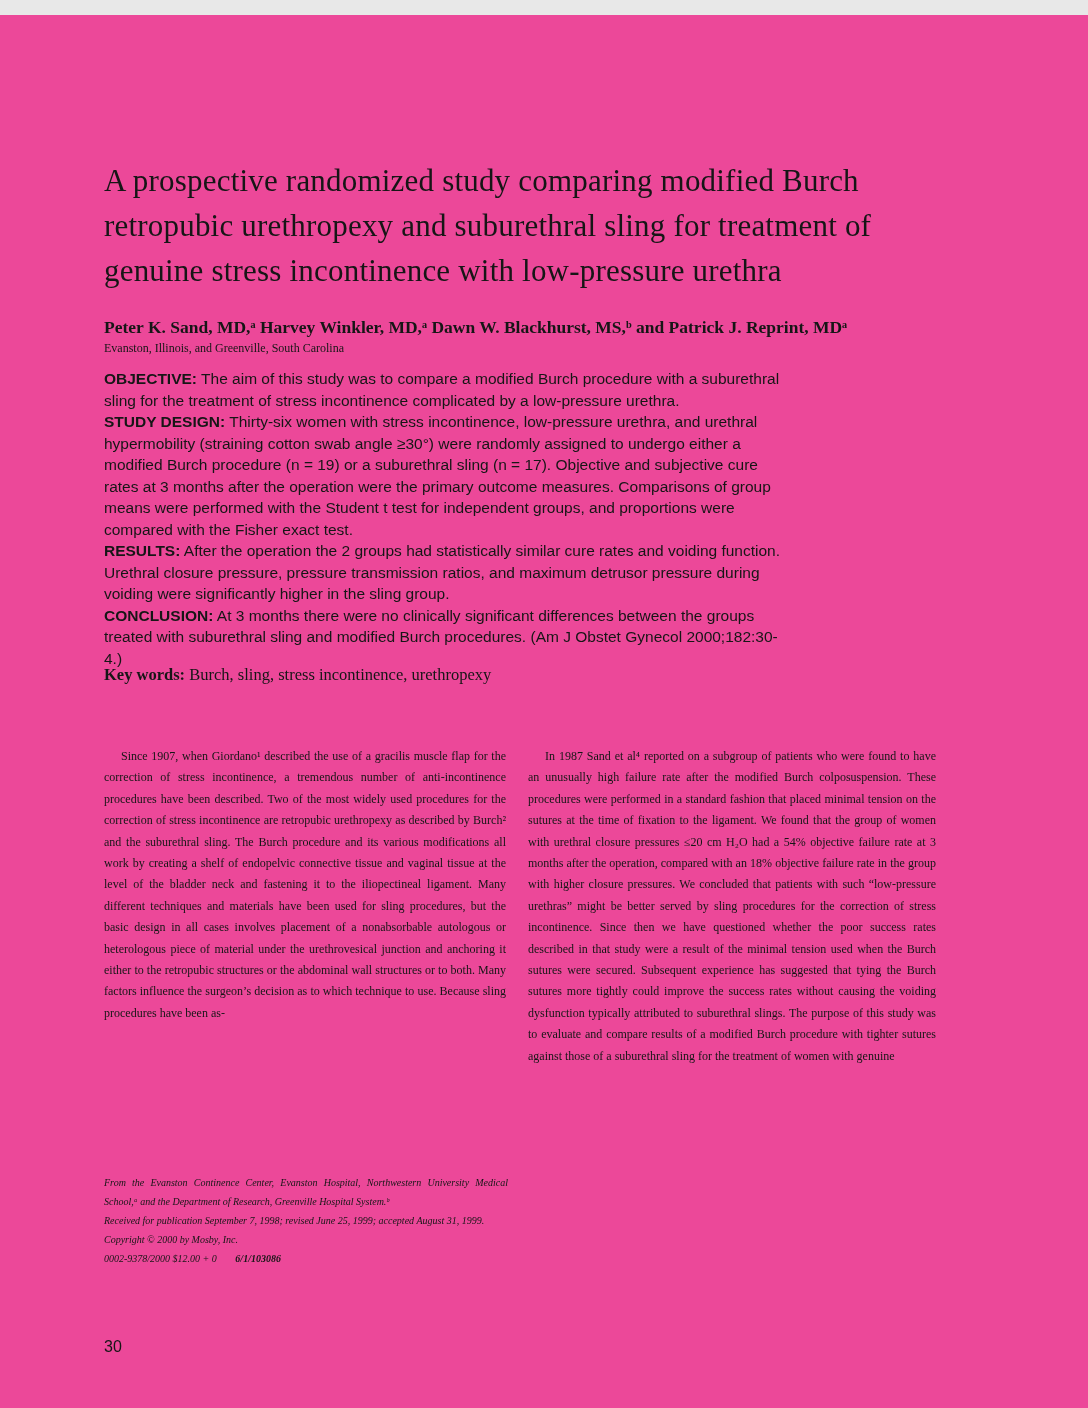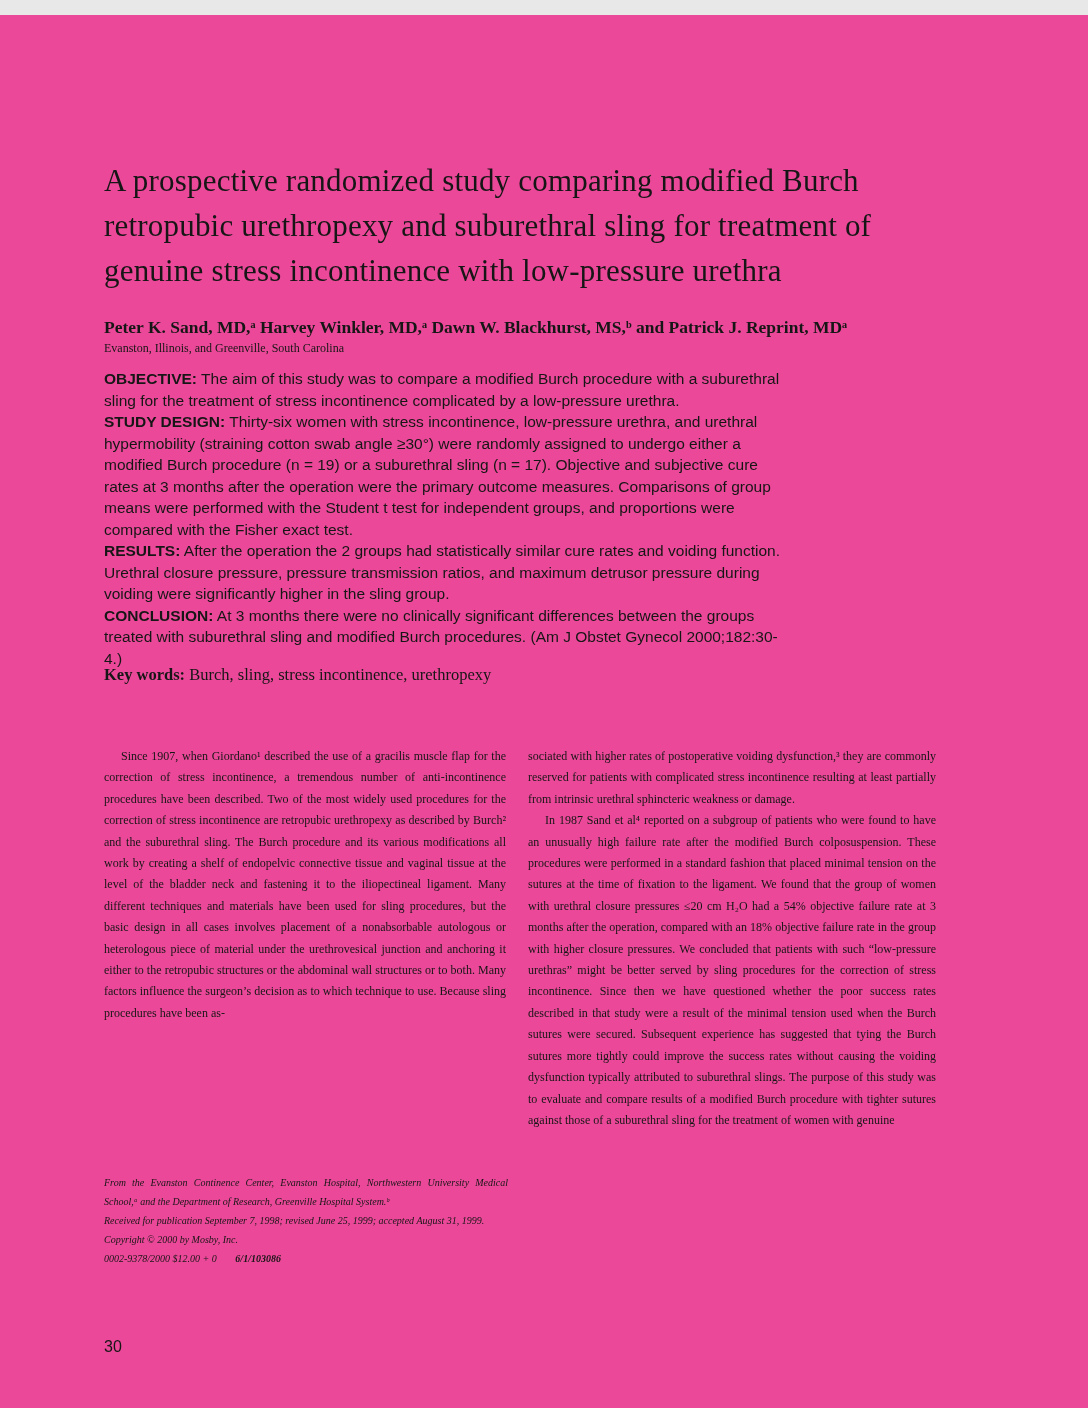--- a/index.html
+++ b/index.html
@@ -99,21 +99,20 @@
   <p class="keywords">
     <span class="kw-label">Key words:</span>
     <span>Burch, sling, stress incontinence, urethropexy</span>
   </p>
 
   <div class="columns">
     <div class="col-left">
       <p class="indent">Since 1907, when Giordano¹ described the use of a gracilis muscle flap for the correction of stress incontinence, a tremendous number of anti-incontinence procedures have been described. Two of the most widely used procedures for the correction of stress incontinence are retropubic urethropexy as described by Burch² and the suburethral sling. The Burch procedure and its various modifications all work by creating a shelf of endopelvic connective tissue and vaginal tissue at the level of the bladder neck and fastening it to the iliopectineal ligament. Many different techniques and materials have been used for sling procedures, but the basic design in all cases involves placement of a nonabsorbable autologous or heterologous piece of material under the urethrovesical junction and anchoring it either to the retropubic structures or the abdominal wall structures or to both. Many factors influence the surgeon’s decision as to which technique to use. Because sling procedures have been as-</p>
     </div>
     <div class="col-right">
-      <p>sociated with higher rates of postoperative voiding dysfunction,³ they are commonly reserved for patients with complicated stress incontinence resulting at least partially from intrinsic urethral sphincteric weakness or damage.</p>
       <p class="indent">In 1987 Sand et al⁴ reported on a subgroup of patients who were found to have an unusually high failure rate after the modified Burch colposuspension. These procedures were performed in a standard fashion that placed minimal tension on the sutures at the time of fixation to the ligament. We found that the group of women with urethral closure pressures ≤20 cm H₂O had a 54% objective failure rate at 3 months after the operation, compared with an 18% objective failure rate in the group with higher closure pressures. We concluded that patients with such “low-pressure urethras” might be better served by sling procedures for the correction of stress incontinence. Since then we have questioned whether the poor success rates described in that study were a result of the minimal tension used when the Burch sutures were secured. Subsequent experience has suggested that tying the Burch sutures more tightly could improve the success rates without causing the voiding dysfunction typically attributed to suburethral slings. The purpose of this study was to evaluate and compare results of a modified Burch procedure with tighter sutures against those of a suburethral sling for the treatment of women with genuine</p>
     </div>
   </div>
 
   <footer class="footnote">
     <p>From the Evanston Continence Center, Evanston Hospital, Northwestern University Medical School,ᵃ and the Department of Research, Greenville Hospital System.ᵇ</p>
     <p>Received for publication September 7, 1998; revised June 25, 1999; accepted August 31, 1999.</p>
     <p>Copyright © 2000 by Mosby, Inc.</p>
     <p>
       <span>0002-9378/2000 $12.00 + 0</span>

